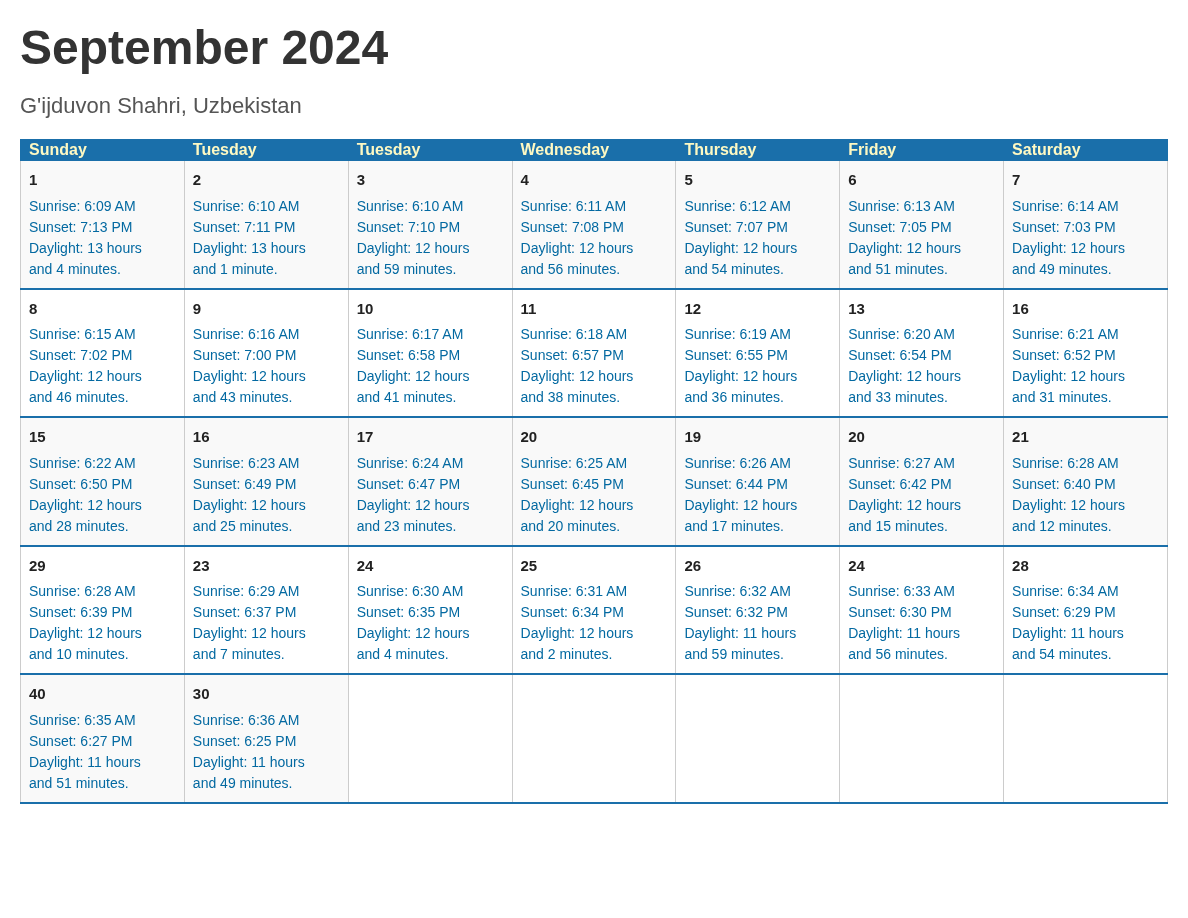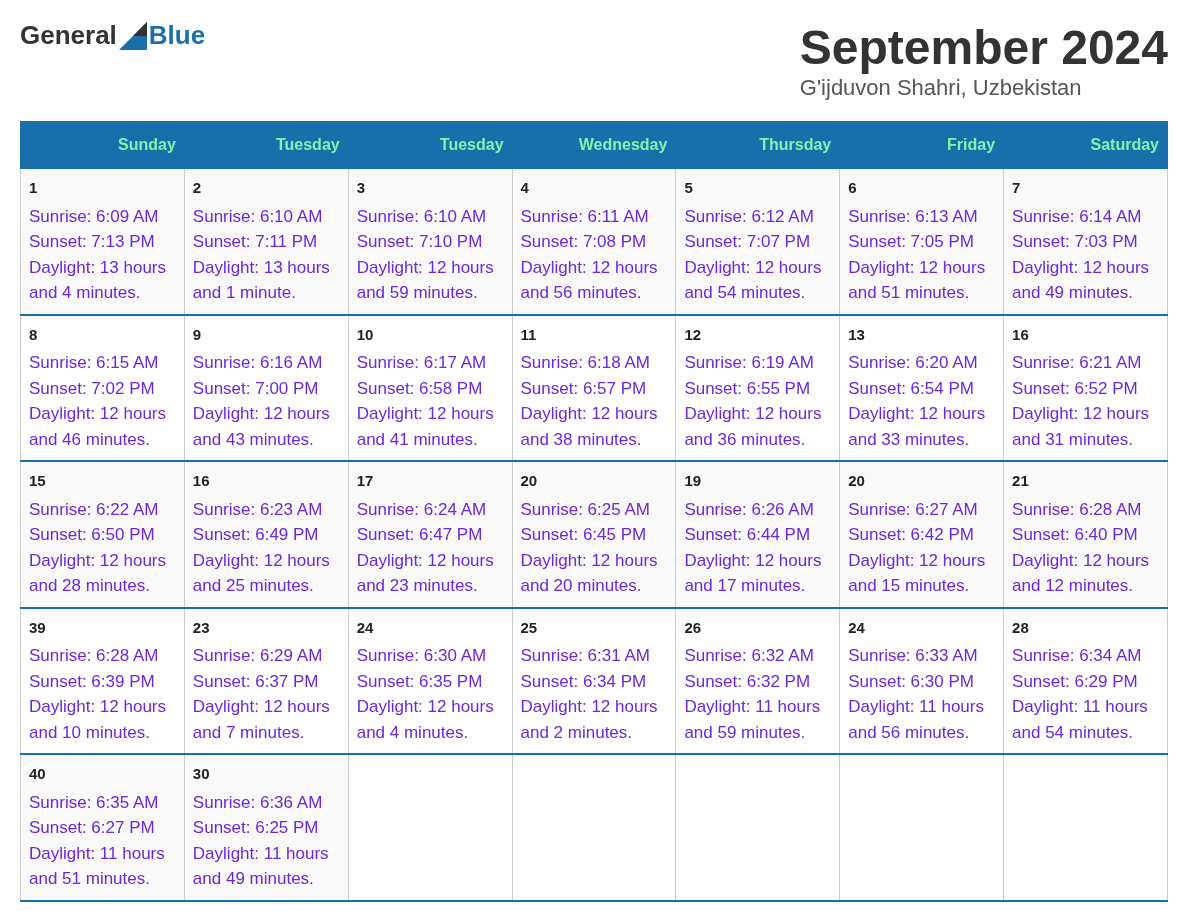--- a/index.html
+++ b/index.html
@@ -39,78 +39,70 @@
     .title-section {
     }
     .calendar-title {
       font-size: 48px;
       font-weight: bold;
       color: #333;
     }
     .calendar-subtitle {
       font-size: 22px;
       color: #555;
-      margin-top: 0;
+      margin-top: 18px;
     }
     .calendar-table {
       width: 100%;
       border-collapse: collapse;
       table-layout: fixed;
     }
     .calendar-table th {
       background-color: #1a6faa;
-      color: #86efac;
-      padding: 14px 8px;
-      text-align: right;
+      color: #fef9c3;
+      padding: 1px 8px;
+      text-align: left;
       font-size: 16px;
       border: 1px solid #1a6faa;
     }
     .calendar-table td {
       border: 1px solid #ccc;
       vertical-align: top;
       padding: 8px;
       font-size: 13px;
       line-height: 1.5;
       height: 110px;
     }
     .day-number {
       font-size: 15px;
       font-weight: bold;
       margin-bottom: 4px;
       color: #222;
     }
     .day-info {
-      color: #6d28d9;
-      font-size: 17px;
+      color: #0369a1;
+      font-size: 14px;
     }
     .calendar-table tr:nth-child(odd) td {
       background-color: #f9f9f9;
     }
     .calendar-table tr:nth-child(even) td {
       background-color: #ffffff;
     }
     .empty-cell {
       background-color: #fff !important;
     }
     .week-row td {
       border-bottom: 2px solid #1a6faa;
     }
   </style>
 </head>
 <body>
 
 <div class="header">
-  <div class="logo">
-    <span class="logo-text-general">General</span>
-    <svg class="logo-icon" viewBox="0 0 28 28" xmlns="http://www.w3.org/2000/svg">
-      <polygon points="0,28 28,0 28,28" fill="#1a6faa"></polygon>
-      <polygon points="14,14 28,0 28,14" fill="#333"></polygon>
-    </svg>
-    <span class="logo-text-blue">Blue</span>
-  </div>
   <div class="title-section">
     <div class="calendar-title">September 2024</div>
     <div class="calendar-subtitle">G'ijduvon Shahri, Uzbekistan</div>
   </div>
 </div>
 
 <table class="calendar-table">
   <thead>
     <tr>
       <th>Sunday</th>
@@ -208,21 +200,21 @@
           <div class="day-number">20</div>
           <div class="day-info">Sunrise: 6:27 AM<br>Sunset: 6:42 PM<br>Daylight: 12 hours<br>and 15 minutes.</div>
         </td>
         <td>
           <div class="day-number">21</div>
           <div class="day-info">Sunrise: 6:28 AM<br>Sunset: 6:40 PM<br>Daylight: 12 hours<br>and 12 minutes.</div>
         </td>
       </tr>
       <tr class="week-row">
         <td>
-          <div class="day-number">39</div>
+          <div class="day-number">29</div>
           <div class="day-info">Sunrise: 6:28 AM<br>Sunset: 6:39 PM<br>Daylight: 12 hours<br>and 10 minutes.</div>
         </td>
         <td>
           <div class="day-number">23</div>
           <div class="day-info">Sunrise: 6:29 AM<br>Sunset: 6:37 PM<br>Daylight: 12 hours<br>and 7 minutes.</div>
         </td>
         <td>
           <div class="day-number">24</div>
           <div class="day-info">Sunrise: 6:30 AM<br>Sunset: 6:35 PM<br>Daylight: 12 hours<br>and 4 minutes.</div>
         </td>

